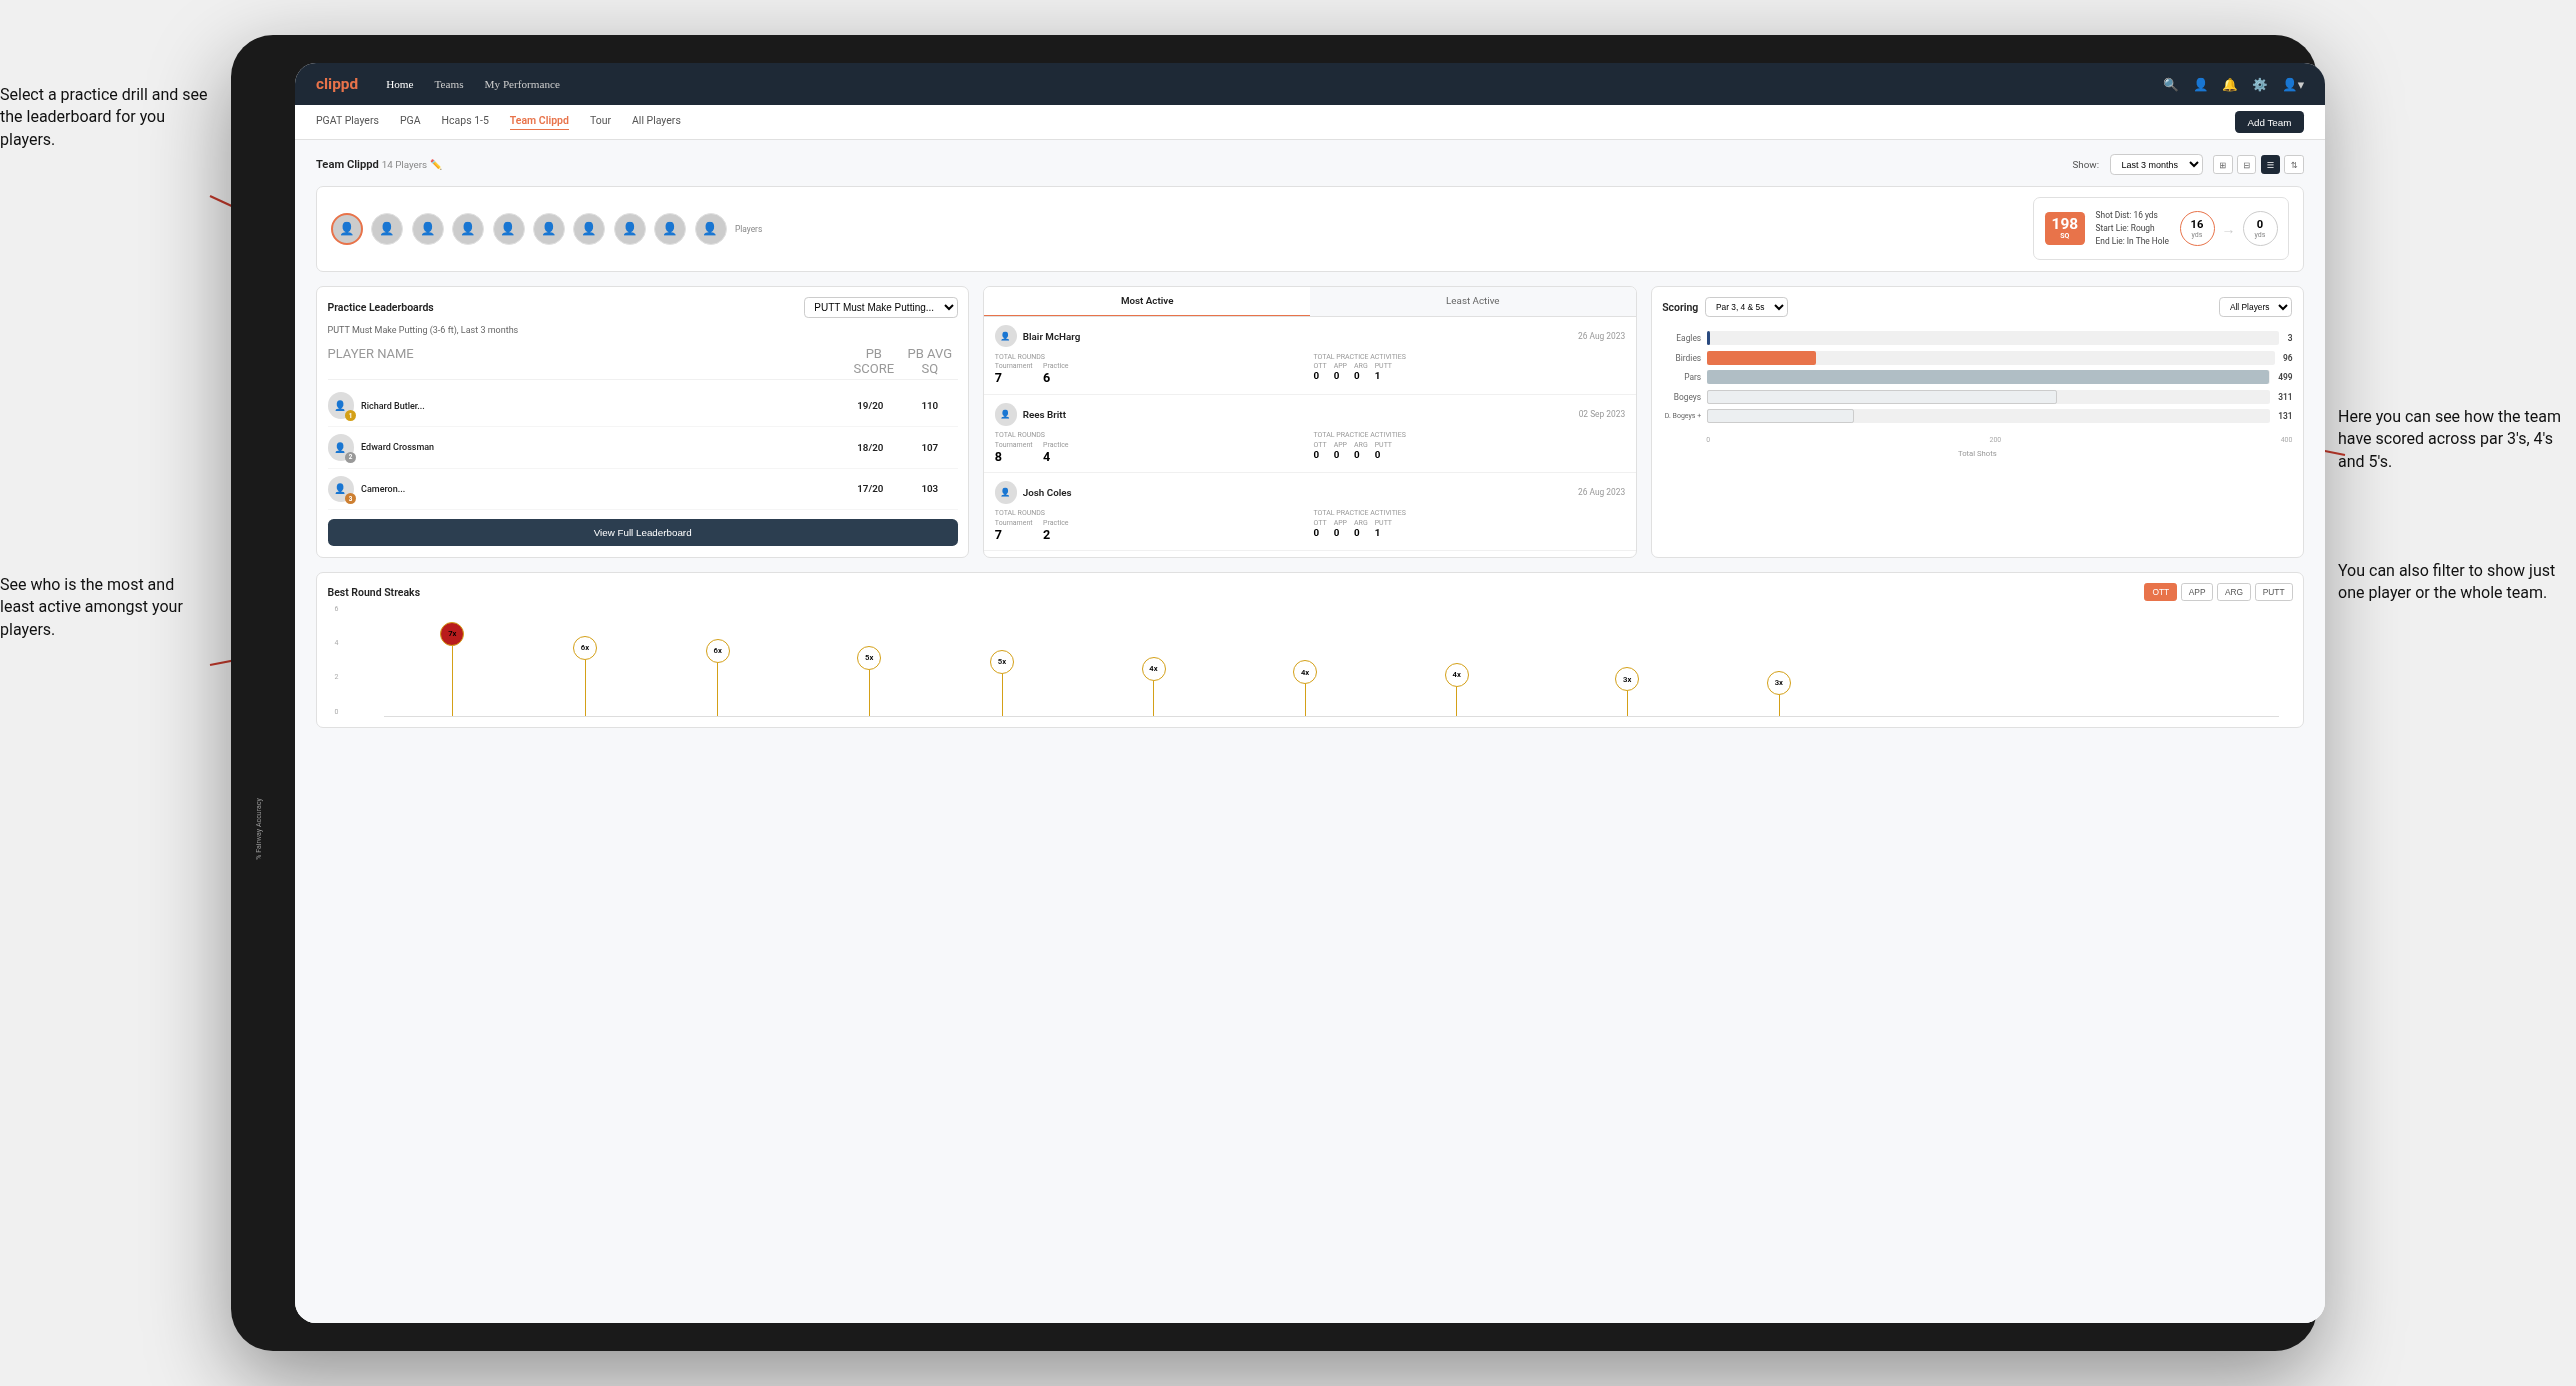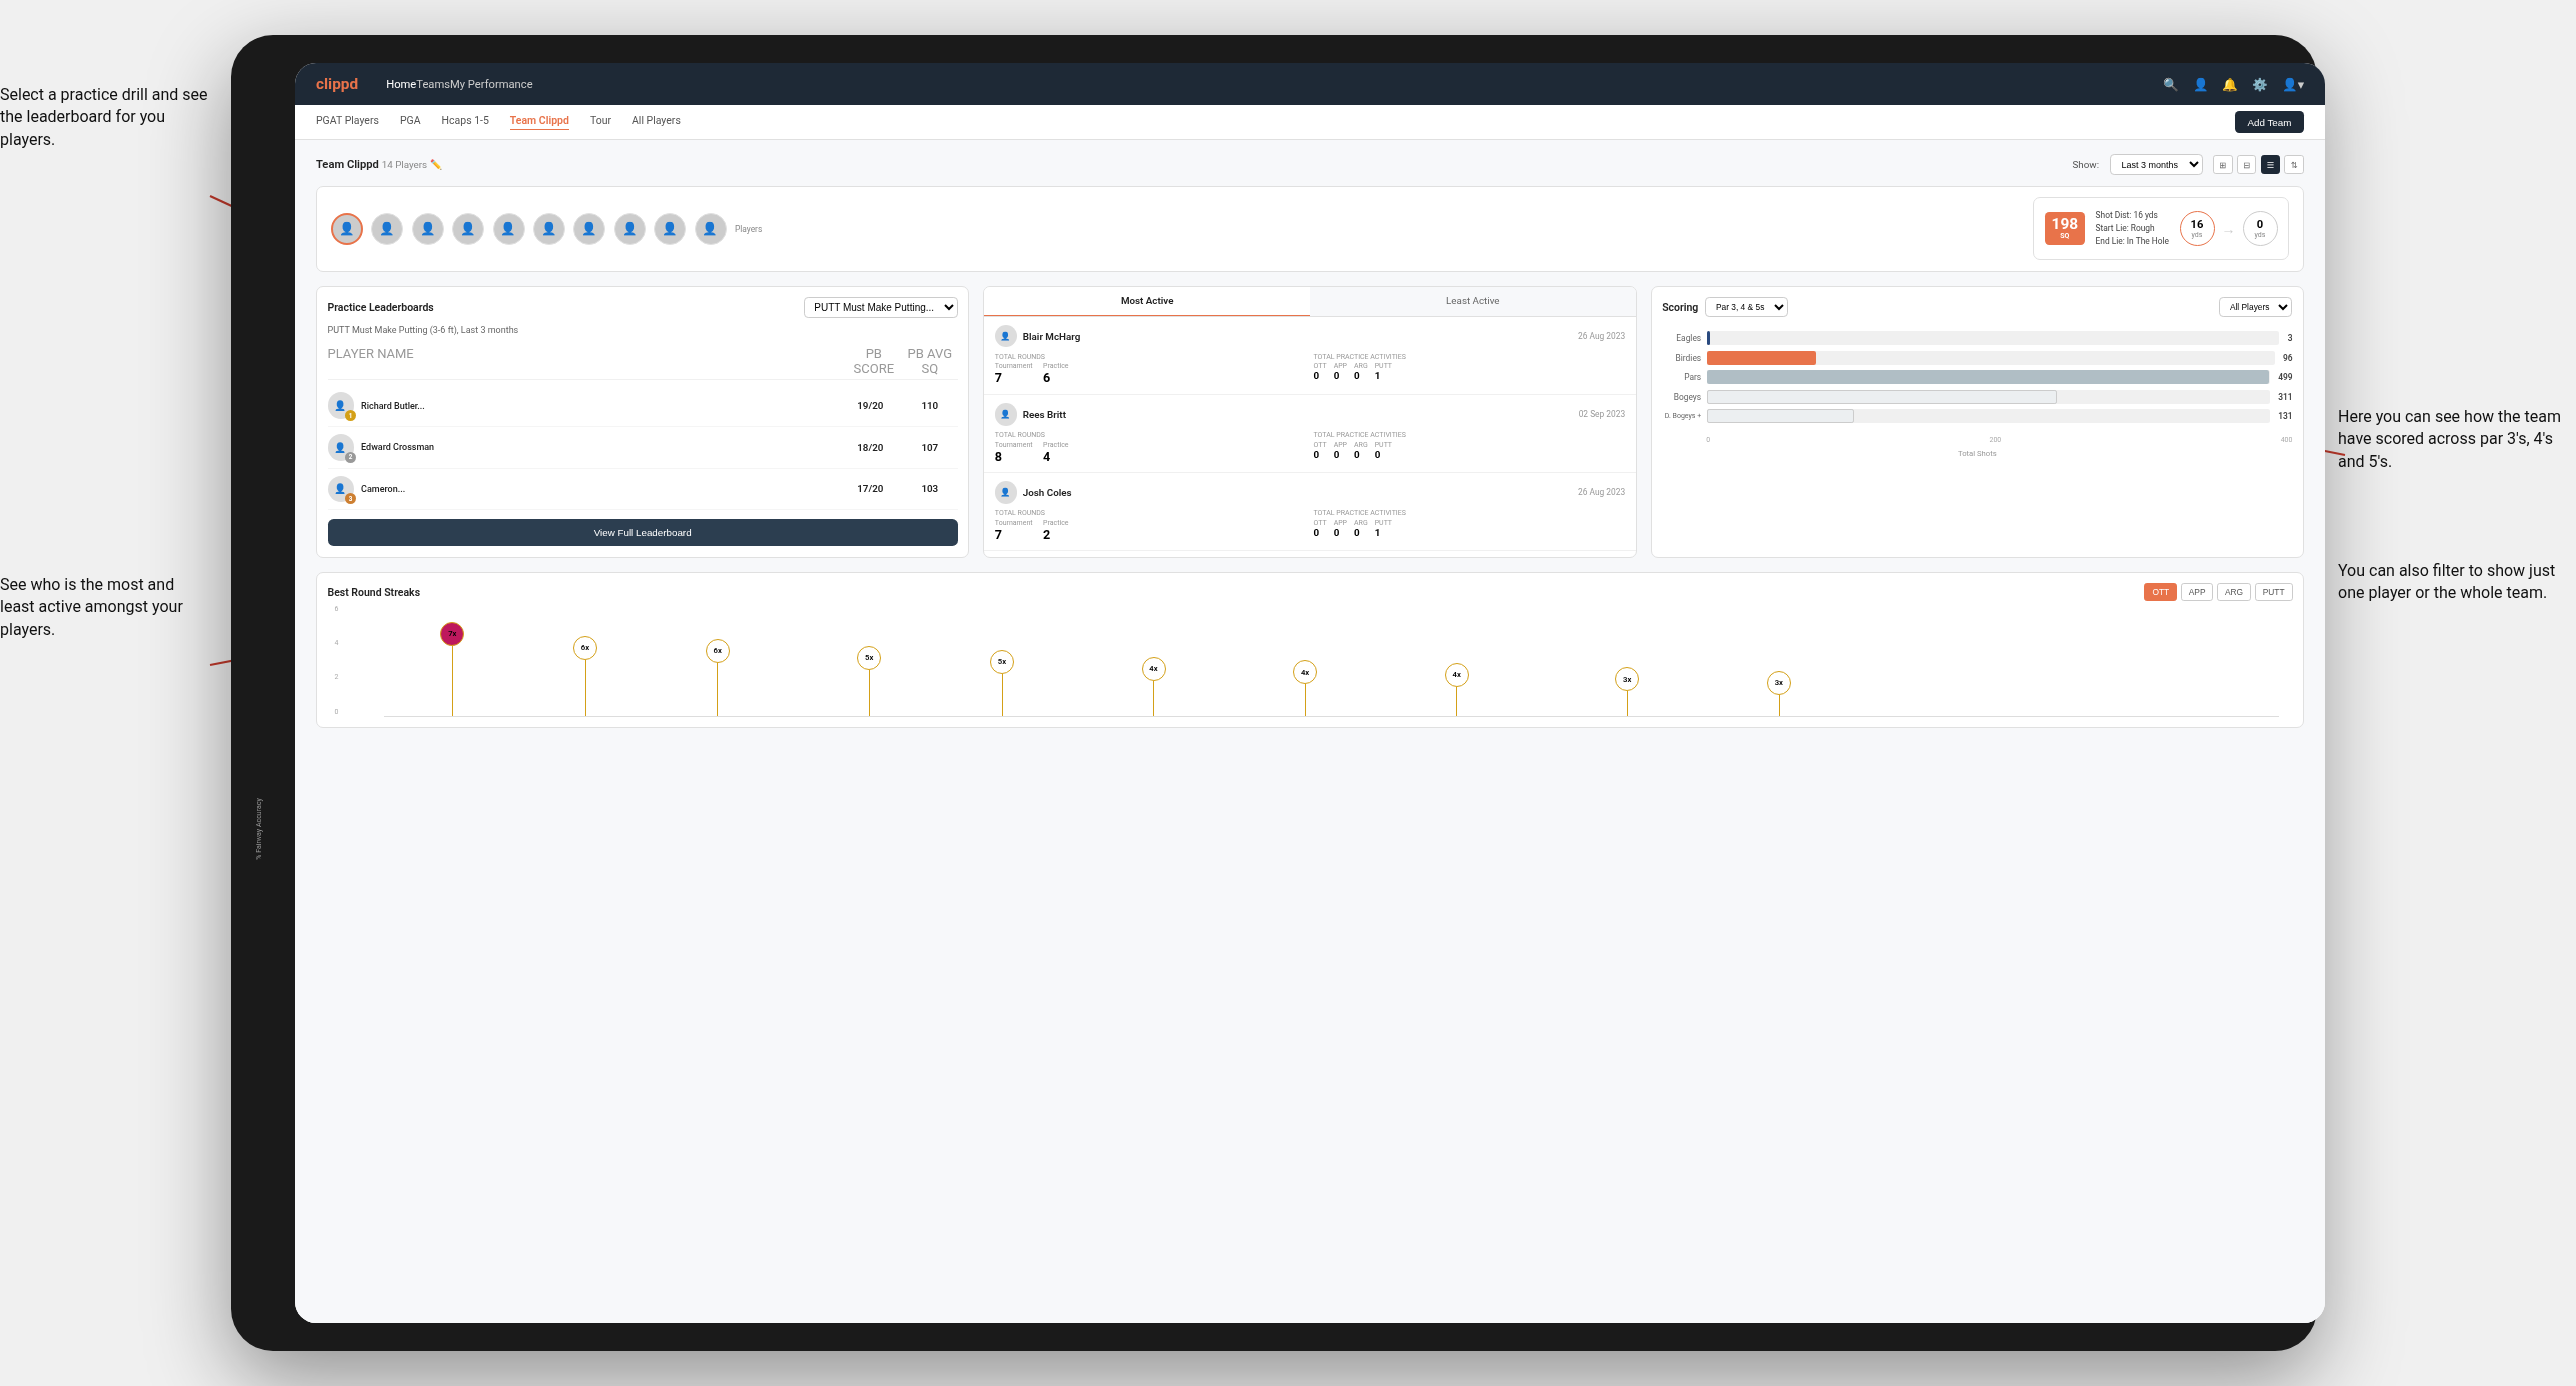--- a/index.html
+++ b/index.html
@@ -68,21 +68,23 @@
       flex-shrink: 0;
     }
     .nav-logo {
       color: #e8734a;
       font-size: 15.4px;
       font-weight: 700;
       margin-right: 28px;
     }
     .nav-links {
       display: flex;
+      gap: 21px;
       flex: 1;
+      font-family: Liberation Serif, serif;
     }
     .nav-link {
       color: #ccc;
       font-size: 11.2px;
       cursor: pointer;
     }
     .nav-link.active { color: #fff; }
     .nav-icons {
       display: flex;
       gap: 14px;
@@ -912,21 +914,21 @@
         <div style="position:relative;height:112px;margin:0 14px 0 56px;border-bottom:0.7px solid #ddd;">
 
           <div style="position:absolute;left:-49px;top:0;bottom:0;display:flex;flex-direction:column;justify-content:space-between;font-size:7px;color:#aaa;">
             <span>6</span>
             <span>4</span>
             <span>2</span>
             <span>0</span>
           </div>
 
           <div style="position:absolute;left:3%;bottom:0;display:flex;flex-direction:column;align-items:center;">
-            <div style="width:24px;height:24px;border-radius:50%;border:1.4px solid #d4a017;background:#be185d;display:flex;align-items:center;justify-content:center;font-size:7.7px;font-weight:600;">7x</div>
+            <div style="width:24px;height:24px;border-radius:50%;border:1.4px solid #d4a017;background:#b91c1c;display:flex;align-items:center;justify-content:center;font-size:7.7px;font-weight:600;">7x</div>
             <div style="width:0.7px;height:70px;background:#d4a017;"></div>
           </div>
 
           <div style="position:absolute;left:10%;bottom:0;display:flex;flex-direction:column;align-items:center;">
             <div style="width:24px;height:24px;border-radius:50%;border:1.4px solid #d4a017;background:#fff;display:flex;align-items:center;justify-content:center;font-size:7.7px;font-weight:600;">6x</div>
             <div style="width:0.7px;height:56px;background:#d4a017;"></div>
           </div>
 
           <div style="position:absolute;left:17%;bottom:0;display:flex;flex-direction:column;align-items:center;">
             <div style="width:24px;height:24px;border-radius:50%;border:1.4px solid #d4a017;background:#fff;display:flex;align-items:center;justify-content:center;font-size:7.7px;font-weight:600;">6x</div>

